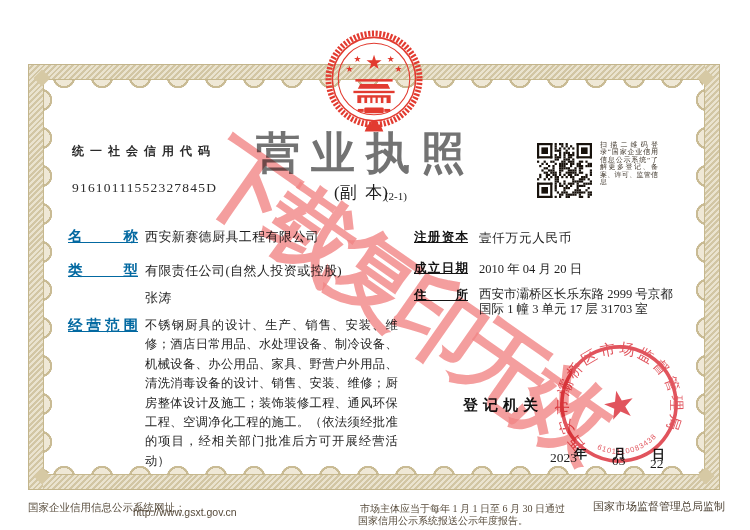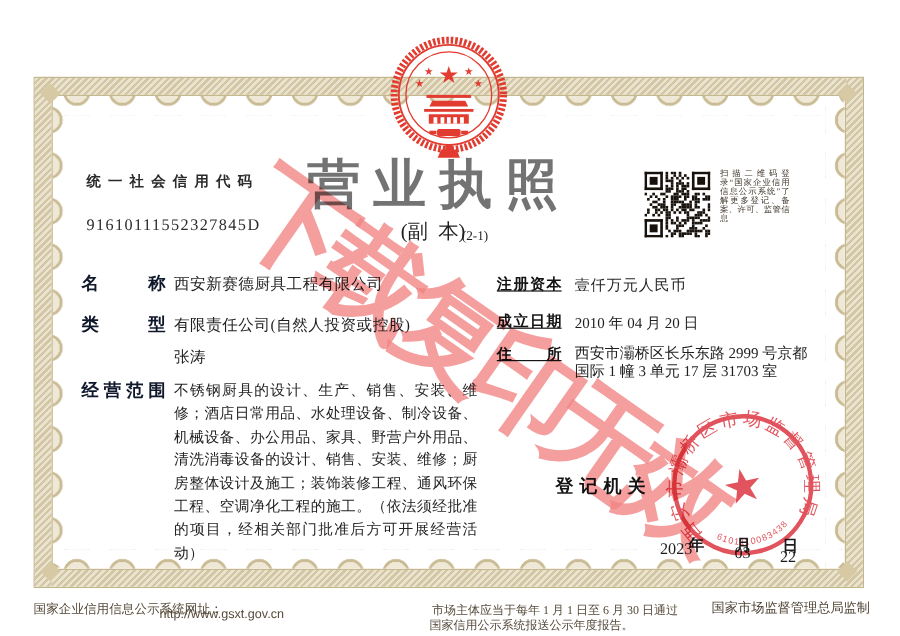--- a/index.html
+++ b/index.html
@@ -41,21 +41,21 @@
   .title{left:256px;top:124px;font-size:44px;font-weight:900;letter-spacing:11px;
          color:#737373;z-index:2;white-space:nowrap;}
   .subtitle{left:334px;top:181px;font-size:17px;color:#1e1e1e;z-index:2;white-space:pre;}
   .copy-index{font-size:11px;position:relative;top:2px;margin-left:-3px;}
   .qr{left:537px;top:143px;width:55px;height:55px;z-index:2;}
   .qr-caption{left:600px;top:142px;width:58px;font-size:7px;line-height:7.4px;
               color:#3f362b;text-align:justify;z-index:2;}
 
   
   .flabel{position:absolute;left:68px;width:70px;font-family:"Liberation Sans",sans-serif;
-          font-weight:700;font-size:14.5px;color:#0f172a;text-align:justify;text-align-last:justify;z-index:2;}
+          font-weight:700;font-size:14.5px;color:#0369a1;text-align:justify;text-align-last:justify;z-index:2;text-decoration:underline;}
   .fvalue{position:absolute;left:145px;font-size:13px;color:#1f1f1f;z-index:2;letter-spacing:0.4px;}
   .rlabel{position:absolute;left:414px;width:54px;font-family:"Liberation Sans",sans-serif;
           font-weight:700;font-size:12.5px;color:#141414;text-align:justify;text-align-last:justify;z-index:2;text-decoration:underline;}
   .rvalue{position:absolute;left:479px;font-size:12.5px;color:#1f1f1f;z-index:2;}
   .scope-value{width:253px;font-size:12.3px;line-height:19.4px;text-align:justify;letter-spacing:0.2px;}
   .addr-value{width:206px;line-height:14.5px;}
 
   
   .reg-label{left:463px;top:396px;font-family:Liberation Serif, serif;font-weight:700;
              font-size:15px;letter-spacing:5px;color:#141414;z-index:2;}

